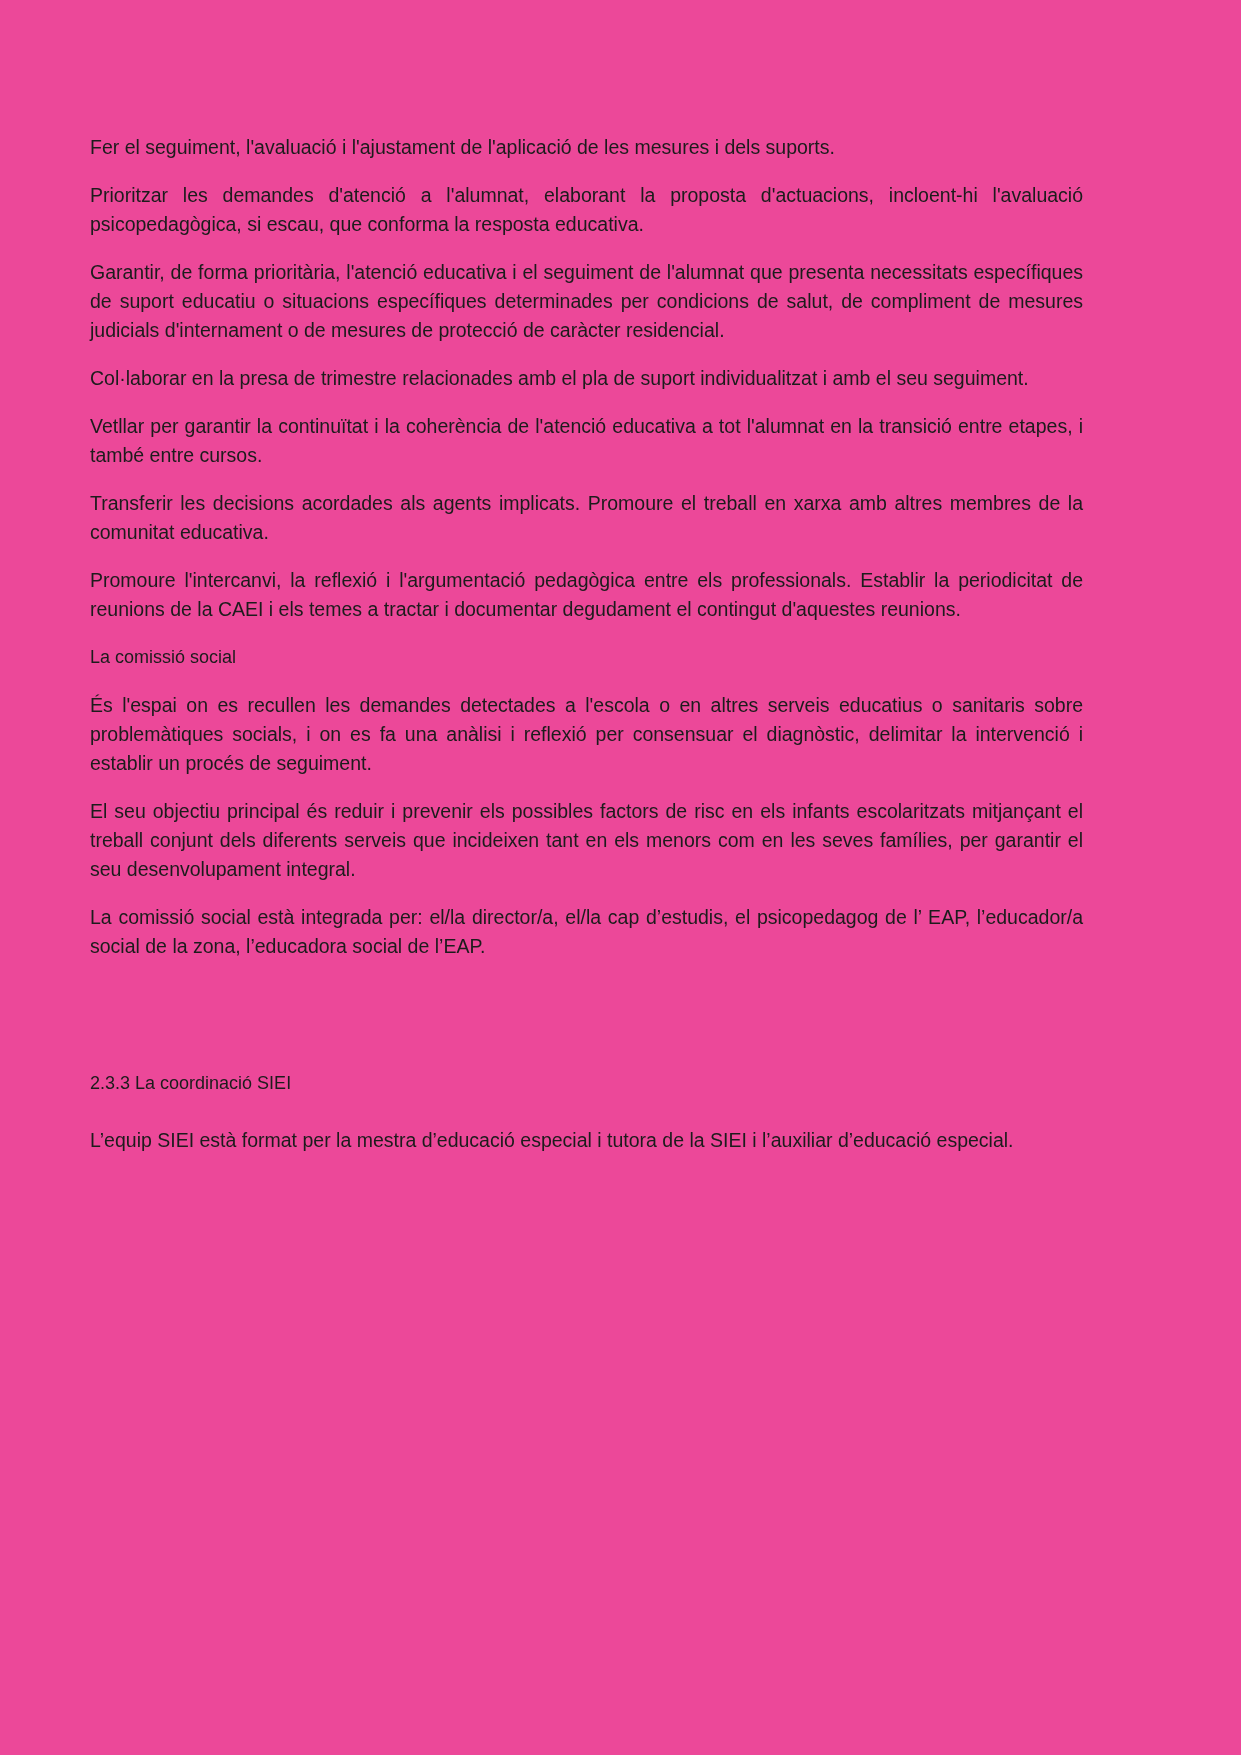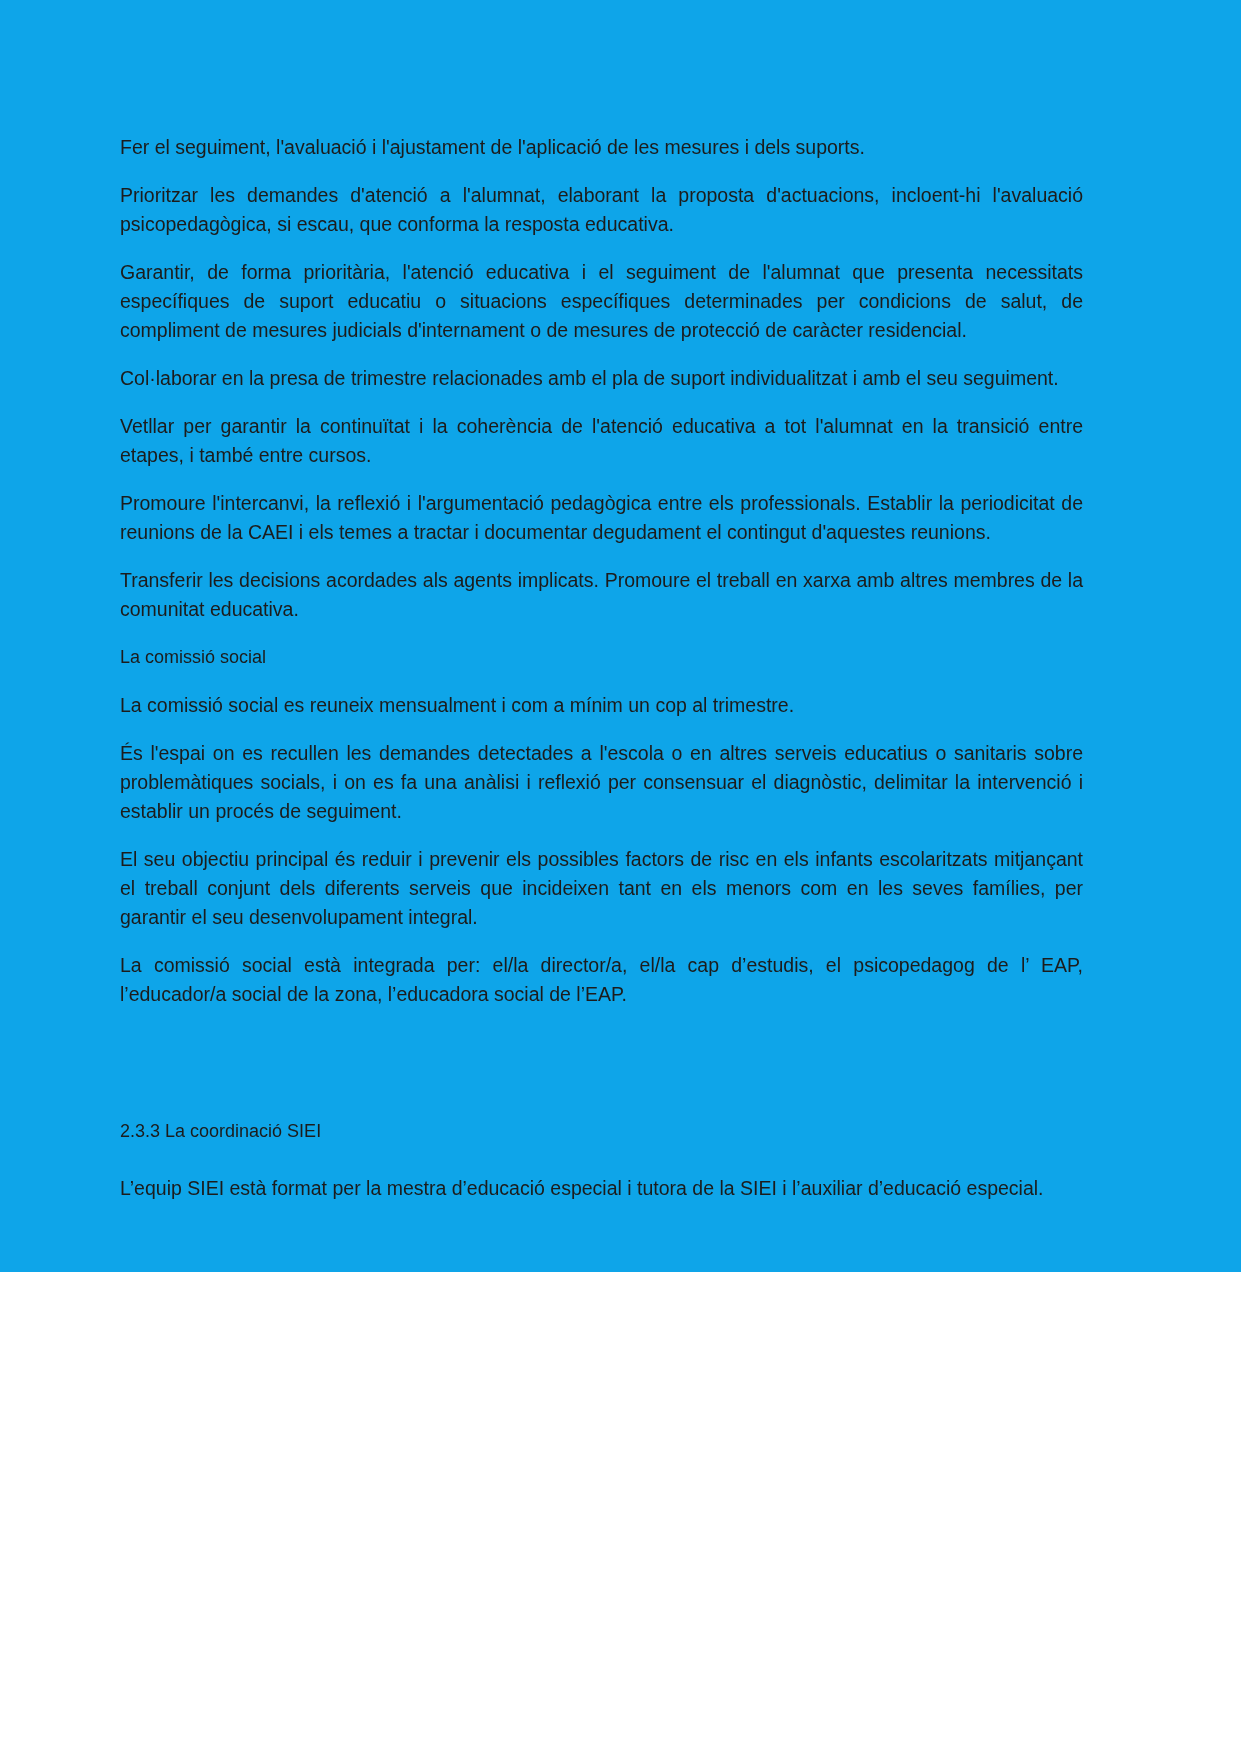--- a/index.html
+++ b/index.html
@@ -3,24 +3,24 @@
 <meta charset="utf-8">
 <style>
   html, body {
     margin: 0;
     padding: 0;
     background: #ffffff;
   }
   .page {
     position: relative;
     width: 1241px;
-    height: 1272px;
+    height: 1755px;
     box-sizing: border-box;
-    background: #0ea5e9;
-    padding: 133px 158px 40px 120px;
+    background: #ec4899;
+    padding: 133px 158px 40px 90px;
     font-family: "Liberation Sans", "DejaVu Sans", sans-serif;
     font-size: 19.5px;
     line-height: 29px;
     color: #1c1c1c;
     overflow: hidden;
   }
   .page p {
     margin: 0 0 19px 0;
     text-align: justify;
   }
@@ -42,26 +42,25 @@
 </head>
 <body>
 
 <div class="page">
 
   <p>Fer el seguiment, l'avaluació i l'ajustament de l'aplicació de les mesures i dels suports.</p>
   <p>Prioritzar les demandes d'atenció a l'alumnat, elaborant la proposta d'actuacions, incloent-hi l'avaluació psicopedagògica, si escau, que conforma la resposta educativa.</p>
   <p>Garantir, de forma prioritària, l'atenció educativa i el seguiment de l'alumnat que presenta necessitats específiques de suport educatiu o situacions específiques determinades per condicions de salut, de compliment de mesures judicials d'internament o de mesures de protecció de caràcter residencial.</p>
   <p>Col·laborar en la presa de trimestre relacionades amb el pla de suport individualitzat i amb el seu seguiment.</p>
   <p>Vetllar per garantir la continuïtat i la coherència de l'atenció educativa a tot l'alumnat en la transició entre etapes, i també entre cursos.</p>
+  <p>Transferir les decisions acordades als agents implicats. Promoure el treball en xarxa amb altres membres de la comunitat educativa.</p>
   <p>Promoure l'intercanvi, la reflexió i l'argumentació pedagògica entre els professionals. Establir la periodicitat de reunions de la CAEI i els temes a tractar i documentar degudament el contingut d'aquestes reunions.</p>
-  <p>Transferir les decisions acordades als agents implicats. Promoure el treball en xarxa amb altres membres de la comunitat educativa.</p>
 
   <div class="section-comissio">
     <h3>La comissió social</h3>
-    <p>La comissió social es reuneix mensualment i com a mínim un cop al trimestre.</p>
     <p>És l'espai on es recullen les demandes detectades a l'escola o en altres serveis educatius o sanitaris sobre problemàtiques socials, i on es fa una anàlisi i reflexió per consensuar el diagnòstic, delimitar la intervenció i establir un procés de seguiment.</p>
     <p>El seu objectiu principal és reduir i prevenir els possibles factors de risc en els infants escolaritzats mitjançant el treball conjunt dels diferents serveis que incideixen tant en els menors com en les seves famílies, per garantir el seu desenvolupament integral.</p>
     <p>La comissió social està integrada per: el/la director/a, el/la cap d’estudis, el psicopedagog de l’ EAP, l’educador/a social de la zona, l’educadora social de l’EAP.</p>
   </div>
 
   <div class="section-siei">
     <h3>2.3.3 La coordinació SIEI</h3>
     <p>L’equip SIEI està format per la mestra d’educació especial i tutora de la SIEI i l’auxiliar d’educació especial.</p>
   </div>
 

